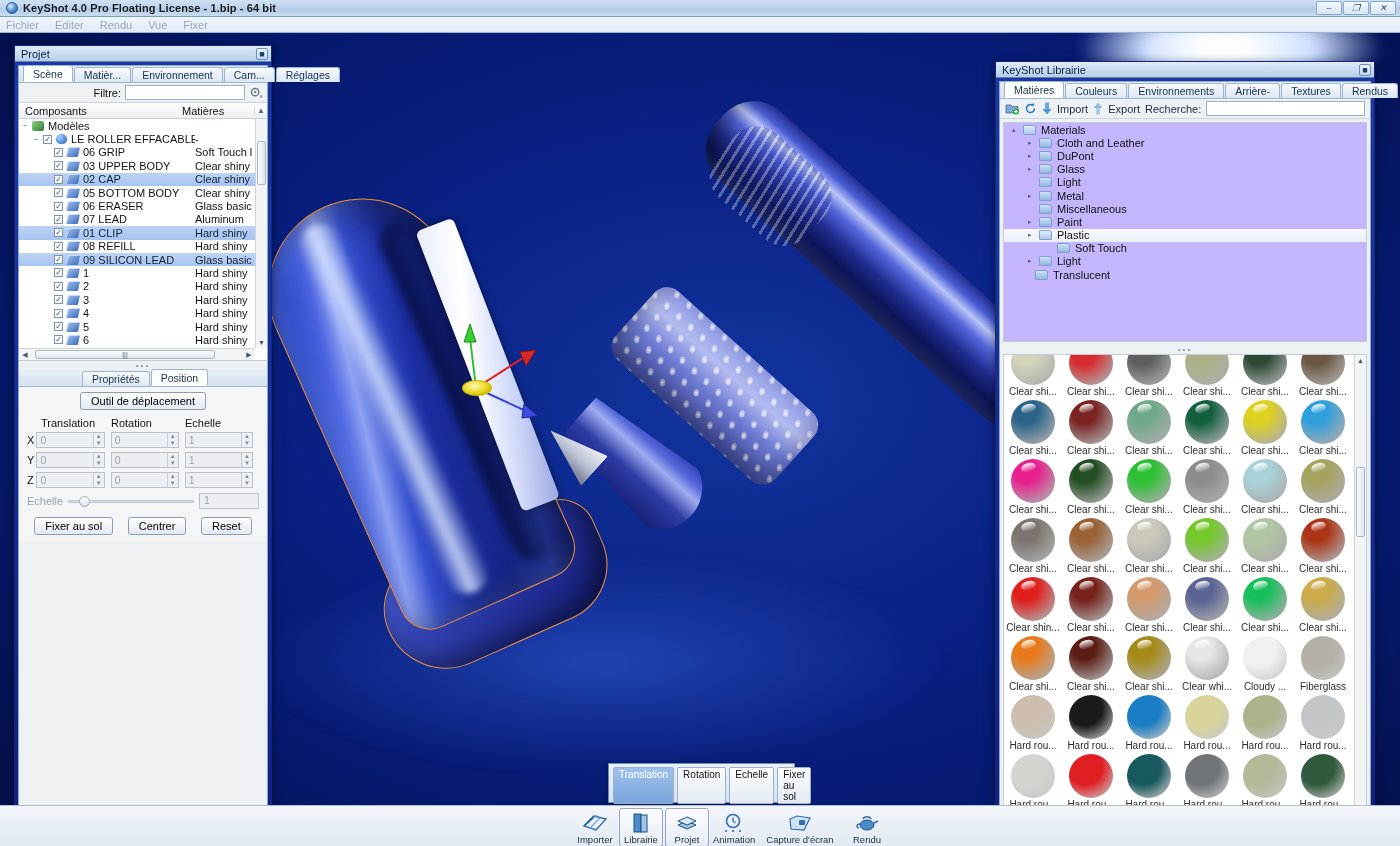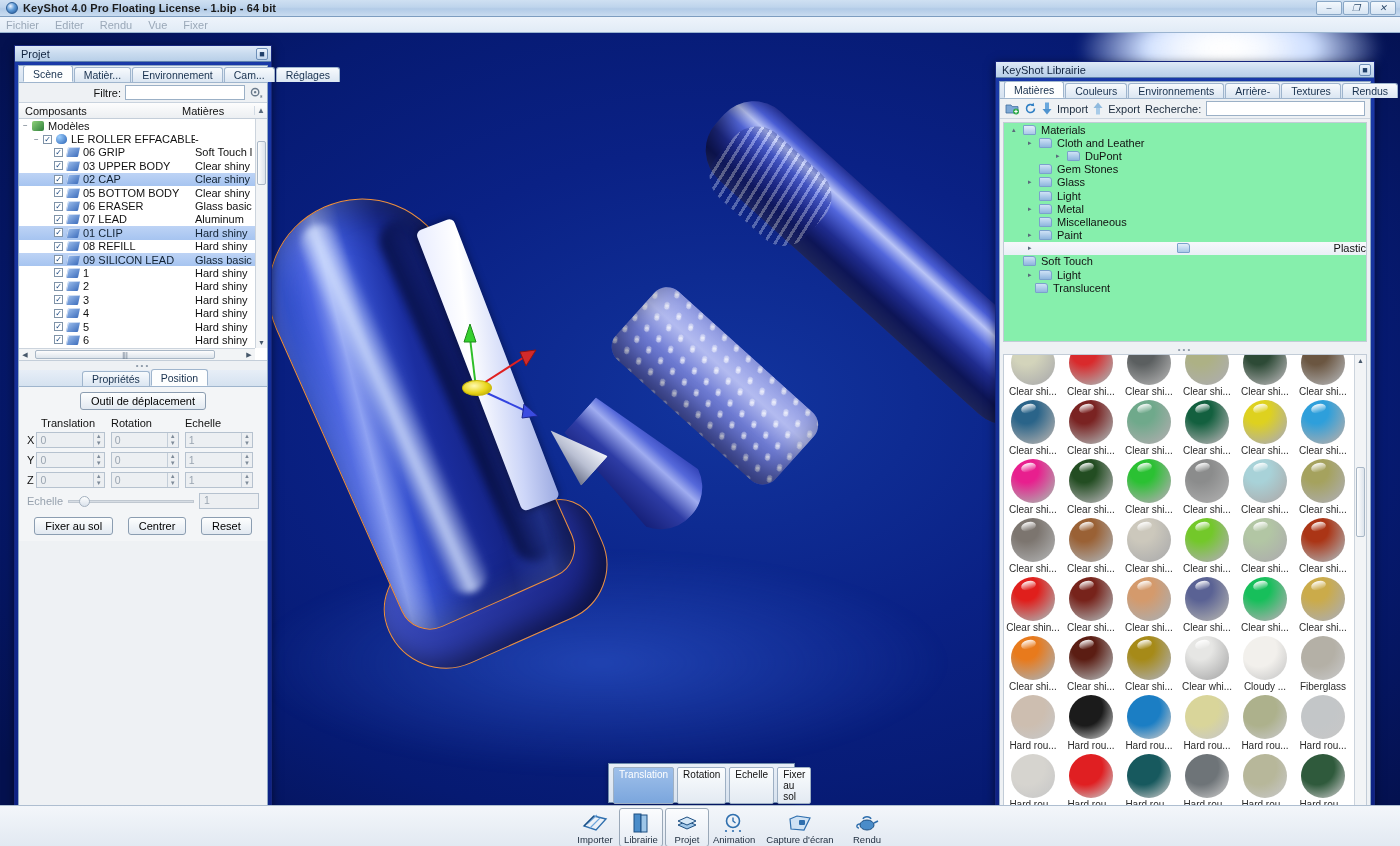--- a/index.html
+++ b/index.html
@@ -265,23 +265,23 @@
           background:linear-gradient(to bottom,#fdfefe,#e2e9f1); }
 
   
   #librairie { left:995px; top:61px; width:380px; height:765px; }
   #librairie .panel-inner { position:absolute; left:3px; top:19px; right:3px; bottom:3px;
                             background:#eef1f4; border:1px solid #8fa8c4; }
   .libtools { display:flex; align-items:center; height:20px; gap:5px; padding:0 5px;
               background:#eef1f4; border-bottom:1px solid #ccd5df; font-size:11px;}
   .libtools .lbtxt { color:#1b2b3d; }
   .searchbox { flex:1; height:15px; background:#fff; border:1px solid #9bb0c6; }
-  #libtree { position:relative; height:220px; background:#86efac; border:1px solid #c2ccd7; margin:3px; overflow:hidden;}
+  #libtree { position:relative; height:220px; background:#c4b5fd; border:1px solid #c2ccd7; margin:3px; overflow:hidden;}
   .lrow { display:flex; align-items:center; height:13.2px; font-size:11px; padding-left:8px; }
-  .lrow.hl { background:linear-gradient(to bottom,#f6f8fb,#e9eff6);justify-content:space-between; }
+  .lrow.hl { background:linear-gradient(to bottom,#f6f8fb,#e9eff6); }
   .lrow .arrow { width:11px; font-size:7px; color:#5a6a7b; flex:0 0 auto;}
   .folder { width:13px; height:10px; margin-right:5px; flex:0 0 auto;
             background:linear-gradient(to bottom,#cfe2f6,#8fb6de); border:1px solid #7ba1cc; border-radius:1px 3px 1px 1px;}
   .folder.open { background:linear-gradient(to bottom,#e4eefb,#a8c8e8); }
 
   #swatchWrap { position:relative; margin:0 3px 3px 3px; height:465px; background:#fff; border:1px solid #c2ccd7; overflow:hidden;}
   #swgrid { position:absolute; left:0; top:-16px; width:348px; display:flex; flex-wrap:wrap; }
   .sw { width:58px; text-align:center; margin-bottom:1px; }
   .sw .ball { width:44px; height:44px; border-radius:50%; margin:2px auto 1px auto; position:relative; }
   .sw .ball.gloss::after {
@@ -705,29 +705,24 @@
           <div class="lrow" style="padding-left: 8px;">
             <span class="arrow">▴</span>
             <span class="folder open"></span>
             <span>Materials</span>
           </div>
           <div class="lrow" style="padding-left: 24px;">
             <span class="arrow">▸</span>
             <span class="folder"></span>
             <span>Cloth and Leather</span>
           </div>
-          <div class="lrow" style="padding-left: 24px; margin-left: 28px;">
+          <div class="lrow" style="padding-left: 24px;">
             <span class="arrow">▸</span>
             <span class="folder"></span>
             <span>DuPont</span>
-          </div>
-          <div class="lrow" style="padding-left: 24px;">
-            <span class="arrow"></span>
-            <span class="folder"></span>
-            <span>Gem Stones</span>
           </div>
           <div class="lrow" style="padding-left: 24px;">
             <span class="arrow">▸</span>
             <span class="folder"></span>
             <span>Glass</span>
           </div>
           <div class="lrow" style="padding-left: 24px;">
             <span class="arrow"></span>
             <span class="folder"></span>
             <span>Light</span>
@@ -745,21 +740,21 @@
           <div class="lrow" style="padding-left: 24px;">
             <span class="arrow">▸</span>
             <span class="folder"></span>
             <span>Paint</span>
           </div>
           <div class="lrow hl" style="padding-left: 24px;">
             <span class="arrow">▸</span>
             <span class="folder open"></span>
             <span>Plastic</span>
           </div>
-          <div class="lrow" style="padding-left: 8px;">
+          <div class="lrow" style="padding-left: 42px;">
             <span class="arrow"></span>
             <span class="folder"></span>
             <span>Soft Touch</span>
           </div>
           <div class="lrow" style="padding-left: 24px;">
             <span class="arrow">▸</span>
             <span class="folder"></span>
             <span>Light</span>
           </div>
           <div class="lrow" style="padding-left: 20px;">

